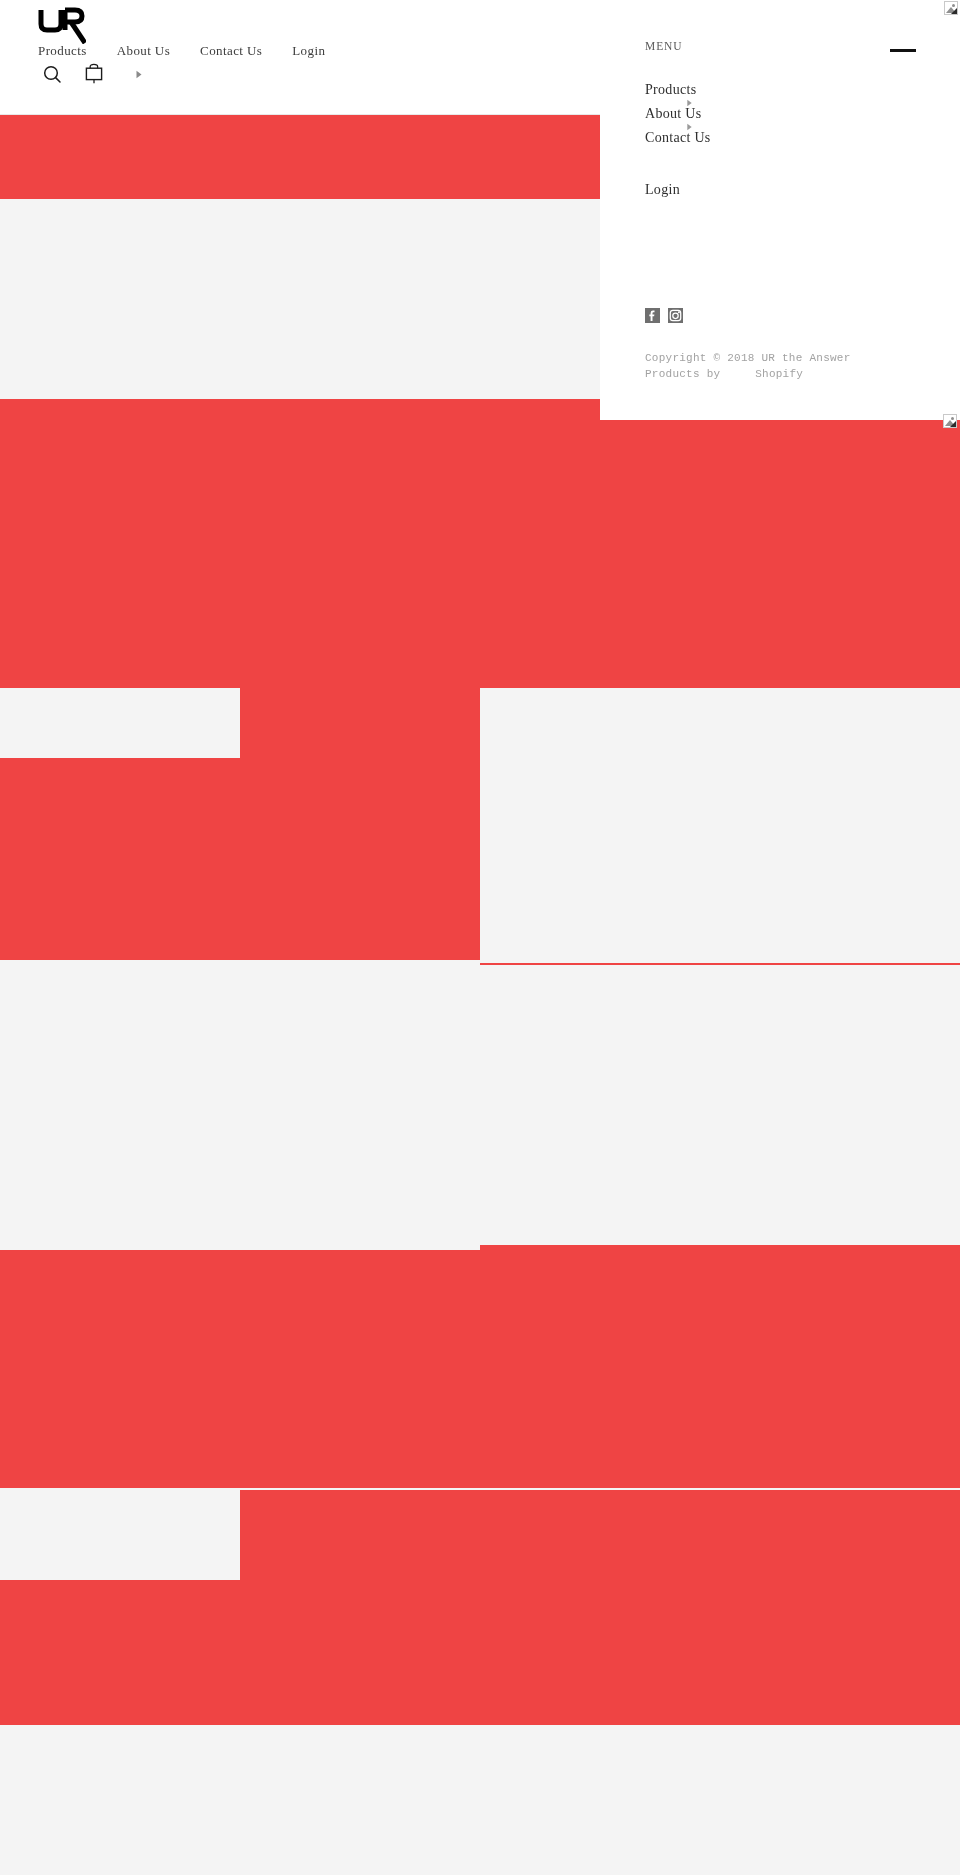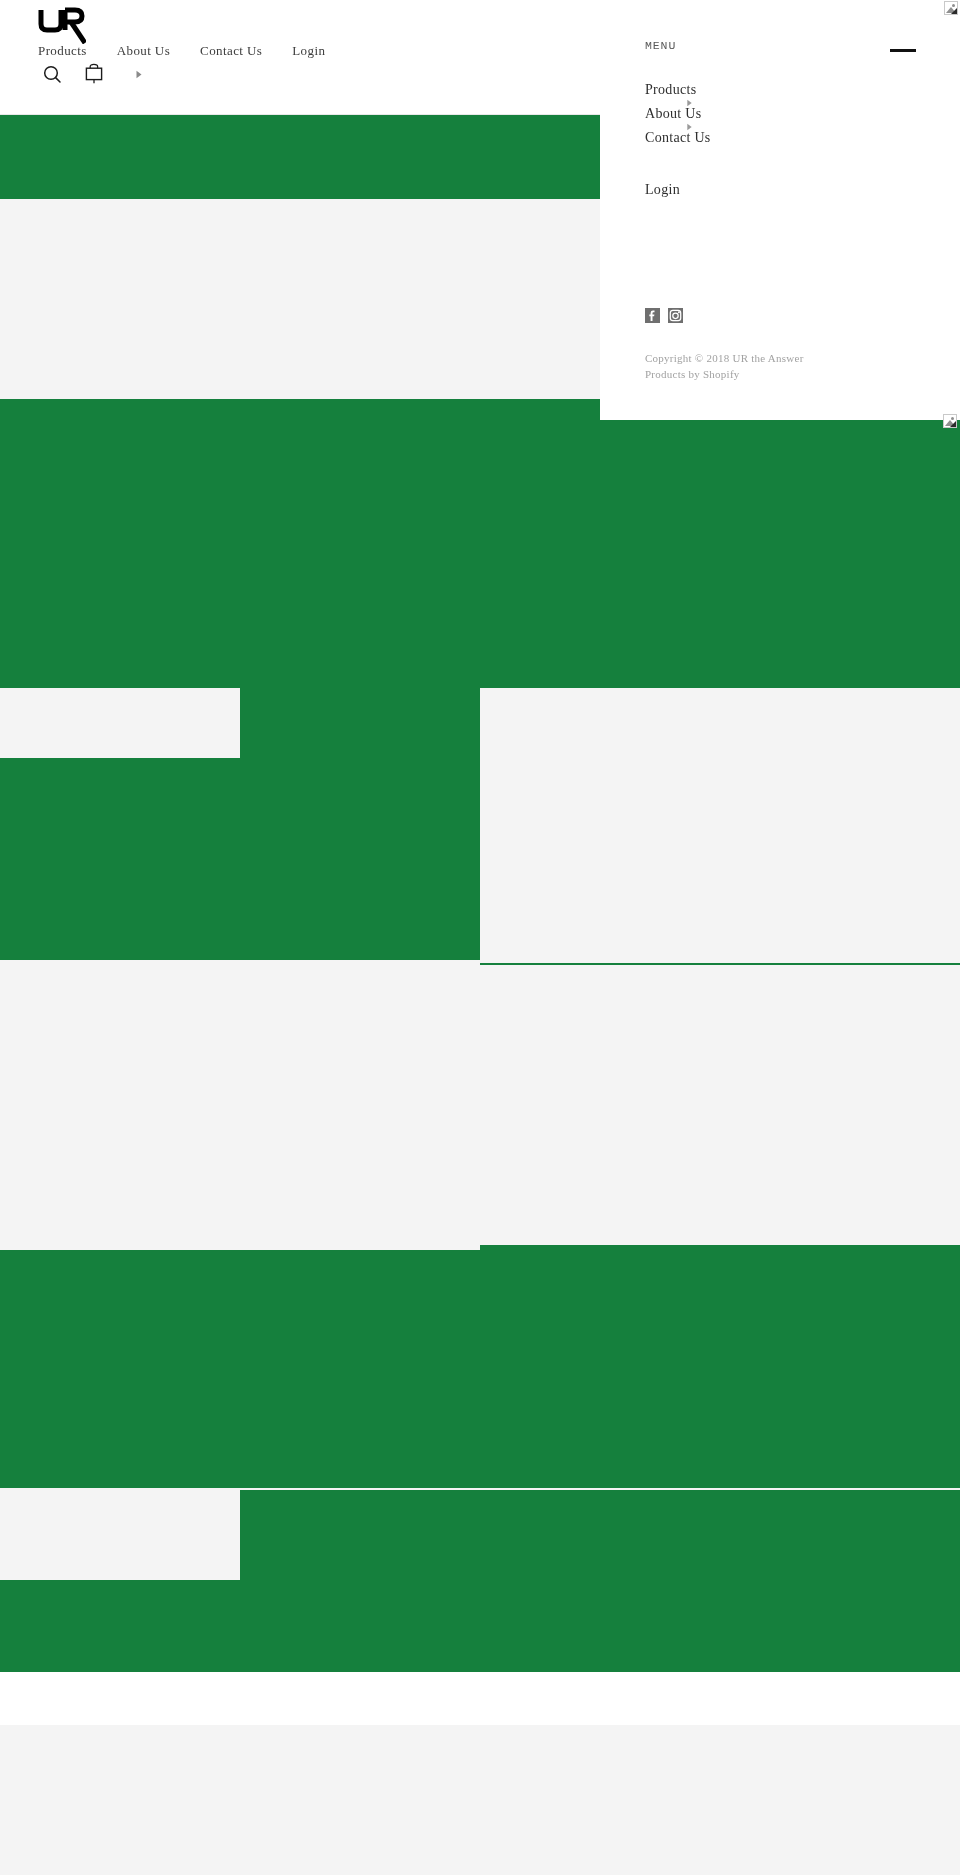--- a/index.html
+++ b/index.html
@@ -7,22 +7,22 @@
   html, body {
     width: 960px;
     height: 1875px;
     background: #ffffff;
     font-family: "Liberation Serif", serif;
     overflow: hidden;
   }
   #page {
     position: relative;
     width: 960px;
-    height: 1672px;
-    background: #15803d;
+    height: 1875px;
+    background: #ef4444;
   }
 
   
   .ph {
     position: absolute;
     background: #f4f4f4;
   }
 
   
   #header {
@@ -101,21 +101,21 @@
   }
   #menu-header {
     position: absolute;
     left: 0; top: 38px;
     width: 360px;
     height: 20px;
   }
   #menu-title {
     position: absolute;
     left: 45px; top: 0px;
-    font-family: Liberation Mono, monospace;
+    font-family: Liberation Serif, serif;
     font-size: 11.5px;
     letter-spacing: 0.9px;
     color: #5a5a5a;
     line-height: 16px;
   }
   #menu-toggle {
     position: absolute;
     left: 290px; top: 6px;
     width: 28px; height: 12px;
     display: flex;
@@ -183,28 +183,28 @@
     display: block;
   }
   .social-icon svg { display: block; }
 
   #copyright {
     position: absolute;
     left: 45px; top: 350px;
     width: 300px;
   }
   .copy-line {
-    font-family: Liberation Serif, serif;
+    font-family: Liberation Mono, monospace;
     font-size: 11px;
     letter-spacing: 0.25px;
     color: #a2a2a2;
     line-height: 16px;
     white-space: nowrap;
   }
-  .copy-line a { color: #a2a2a2; text-decoration: none; }
+  .copy-line a { color: #a2a2a2; text-decoration: none; margin-left: 28px; }
 
   
   .broken-img {
     position: absolute;
     width: 14px; height: 14px;
     background: #ffffff;
     border: 1px solid #c9c9c9;
     overflow: hidden;
     z-index: 60;
   }

